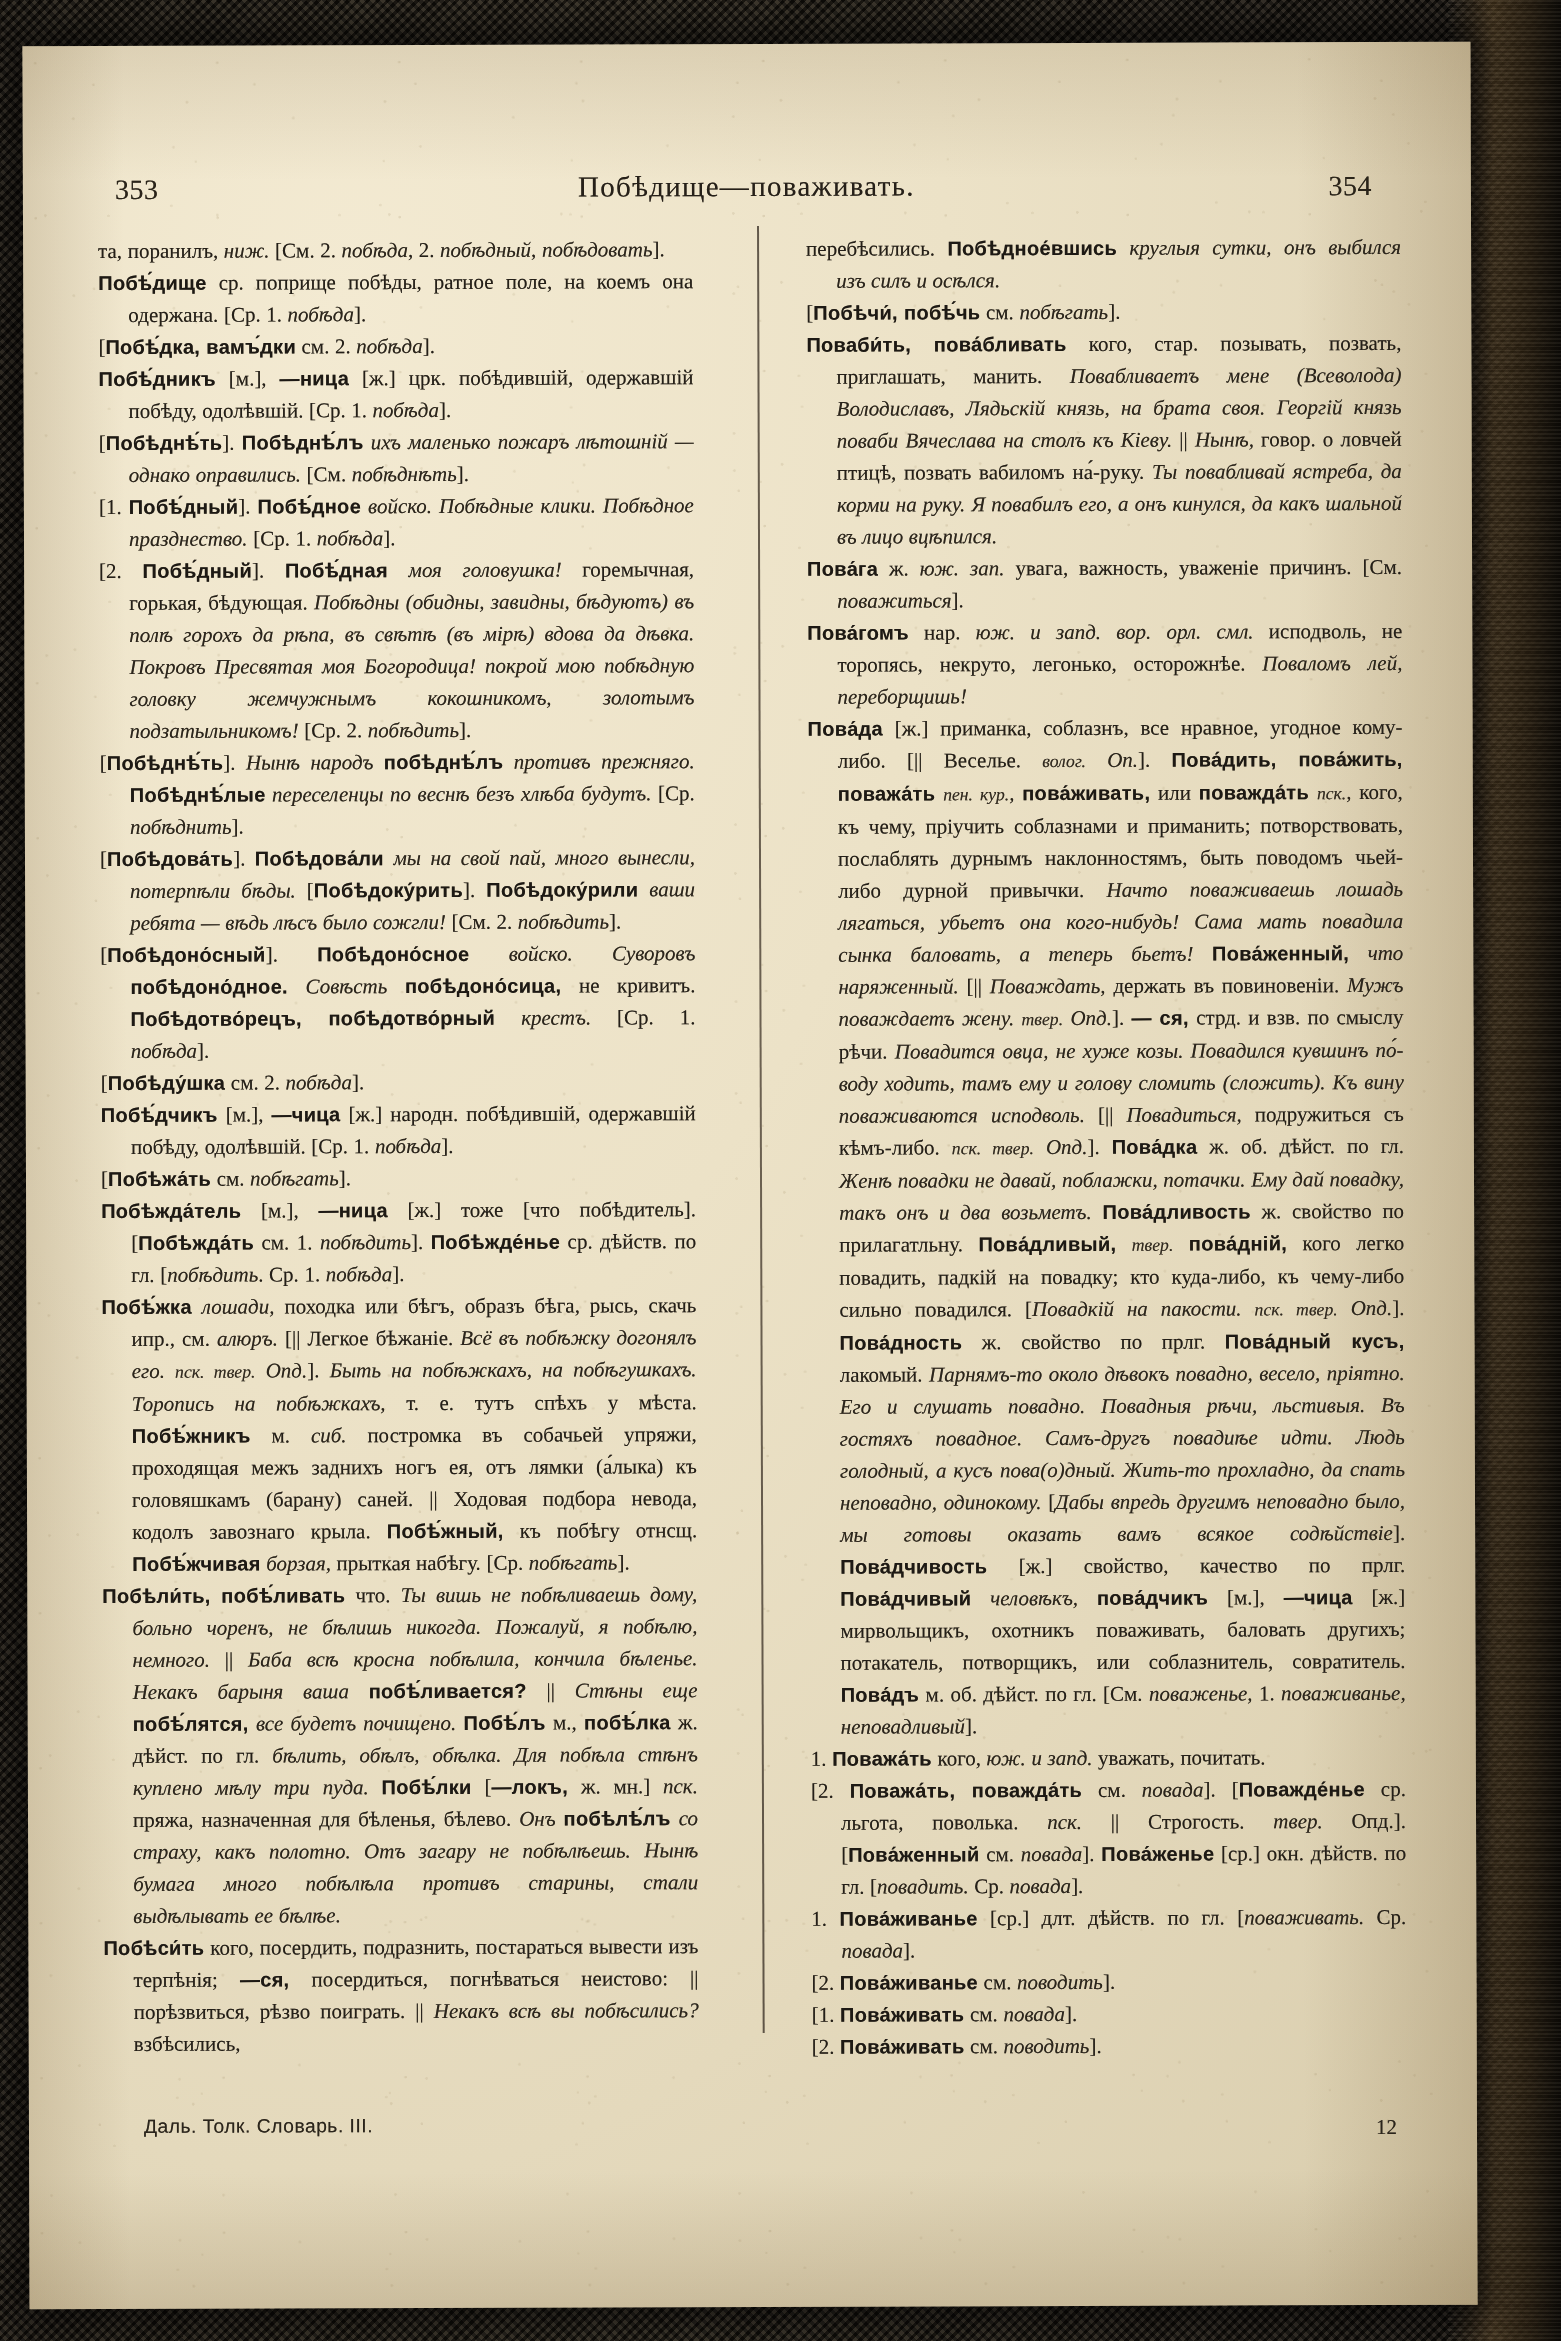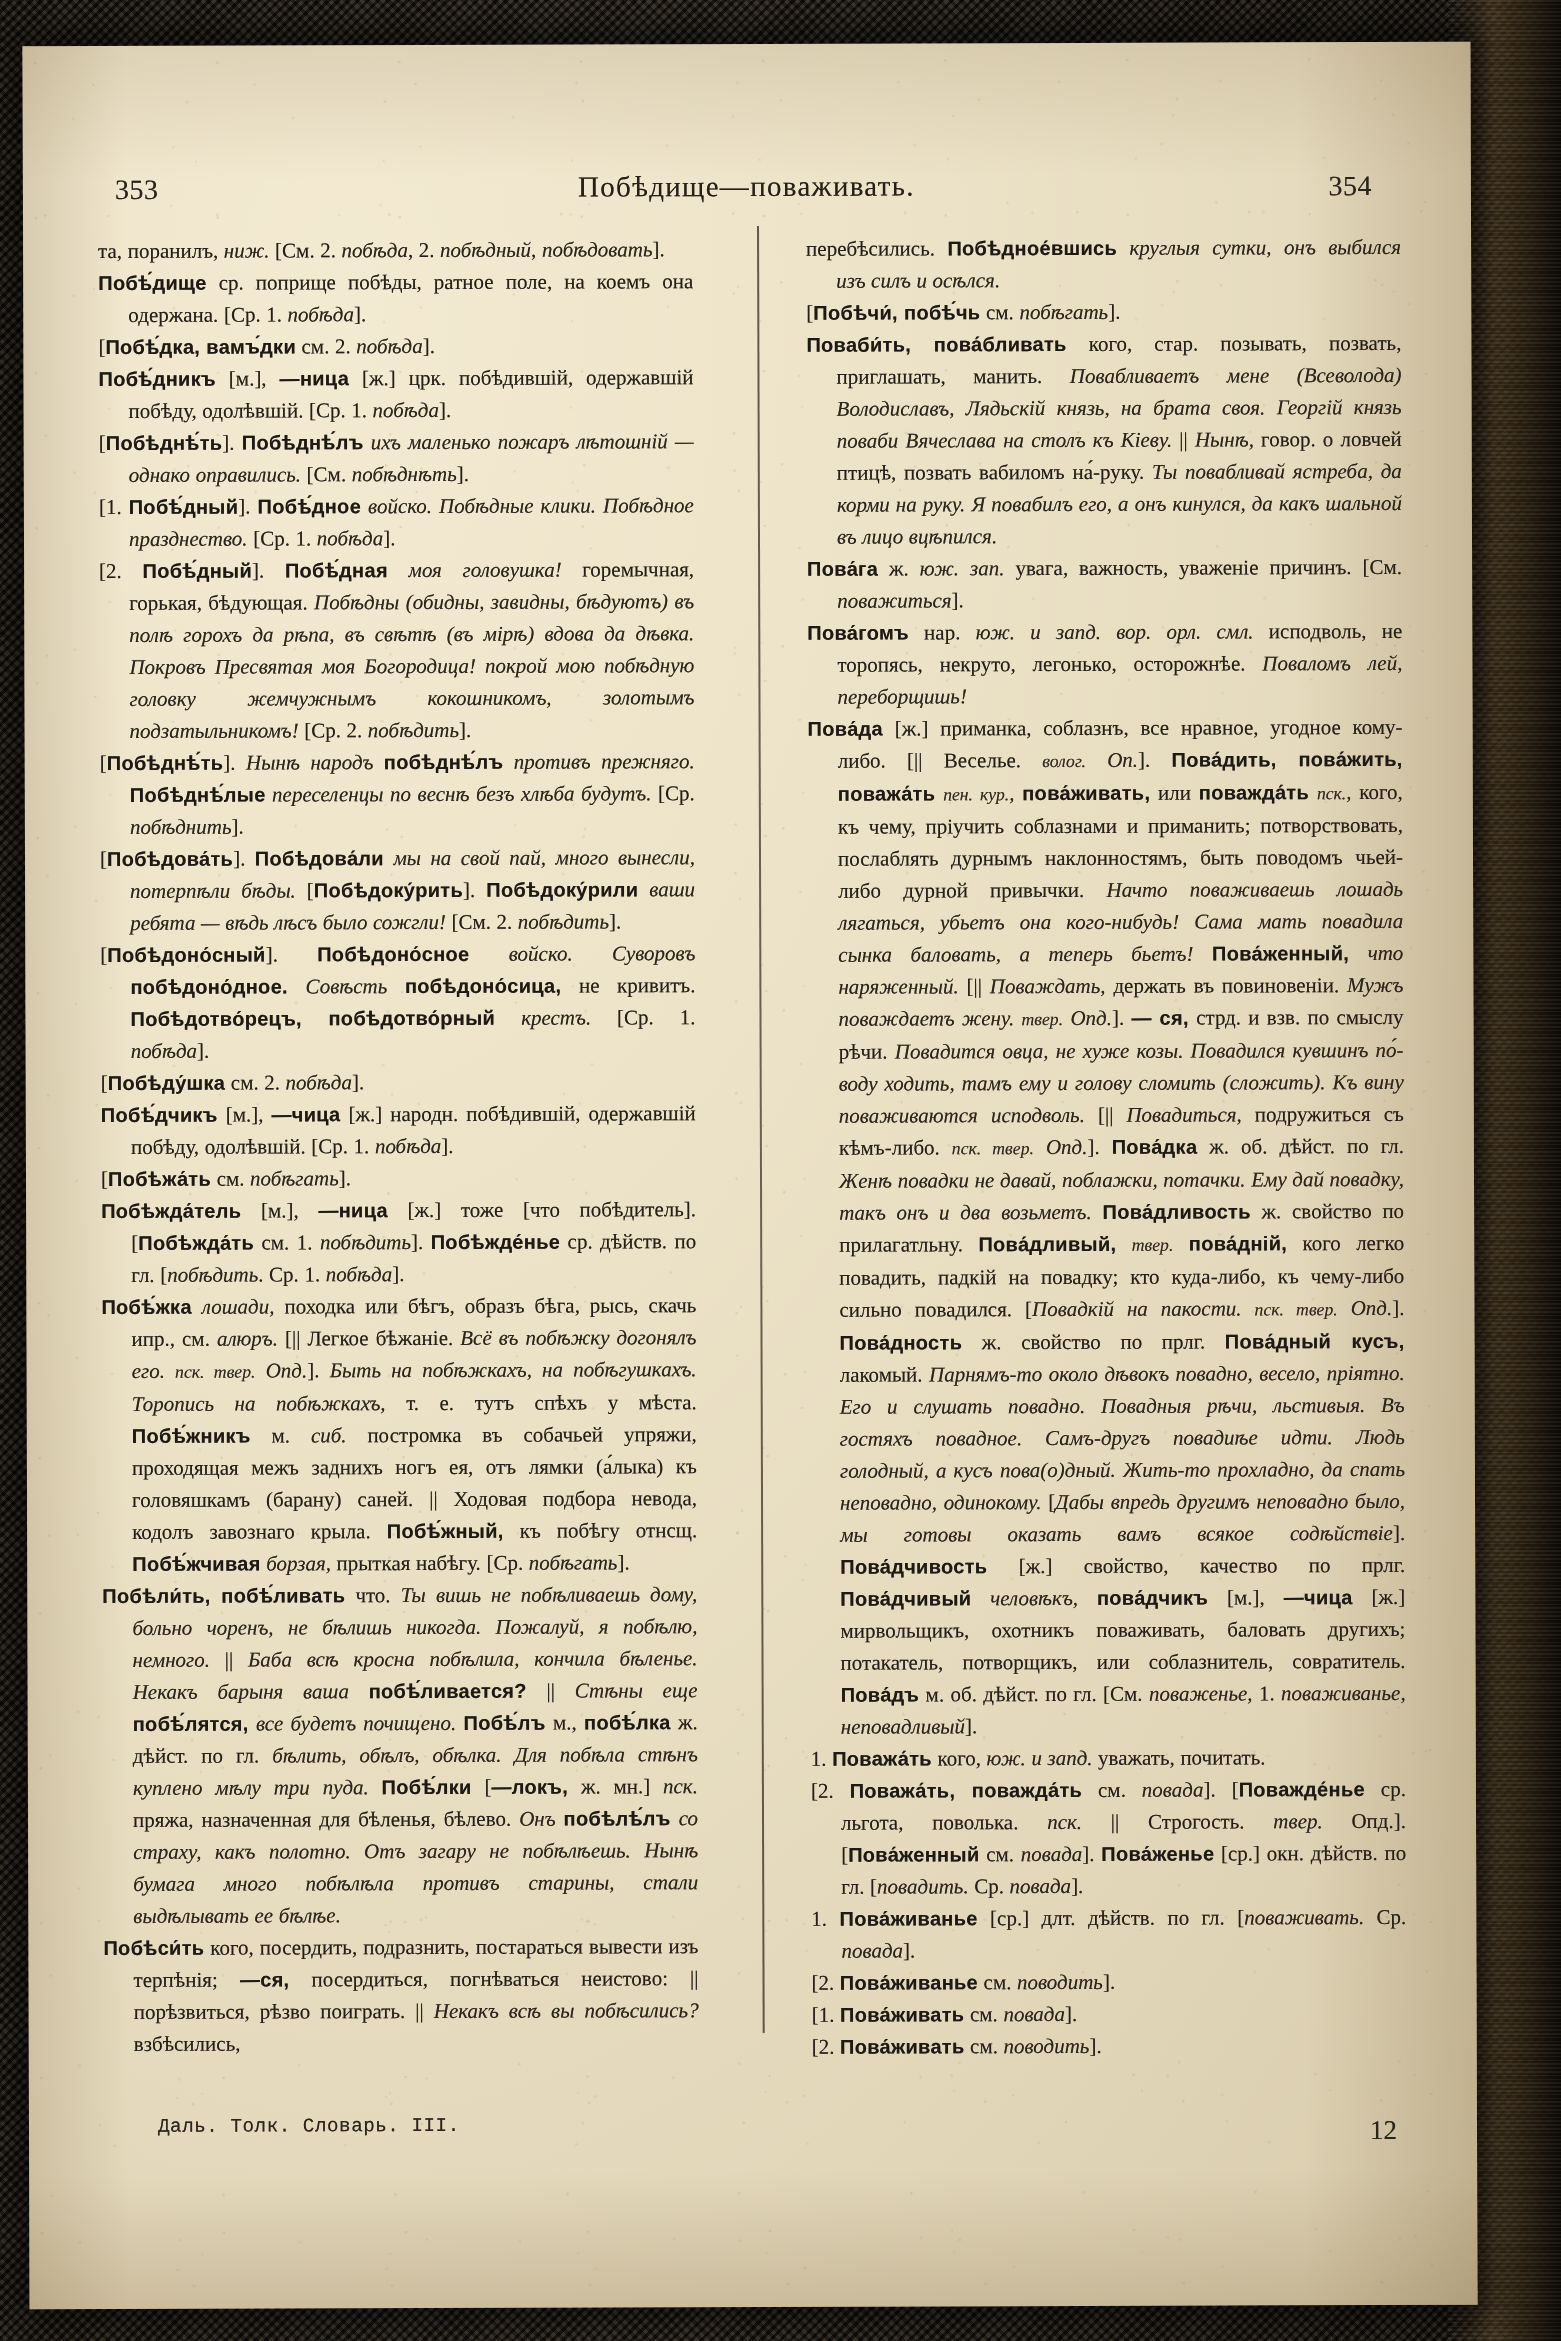--- a/index.html
+++ b/index.html
@@ -133,27 +133,27 @@
     color:#2b251c;
   }
   
   .ab{
     font-style:italic;
     font-size:17.7px;
     color:#322b21;
   }
 
   #colophon{
-    position:absolute;left:129px;top:2070px;
-    font-family:Liberation Mono, monospace;
+    position:absolute;left:115px;top:2070px;
+    font-family:Liberation Sans, sans-serif;
     font-size:19.3px;letter-spacing:0.5px;color:#2b251c;
   }
   #signature{
     position:absolute;right:80px;top:2073px;
-    font-size:27px;color:#2b251c;text-align:center;
+    font-size:21px;color:#2b251c;text-align:center;
   }
 
   
   .entry,.folio,#head-title,#colophon,#signature{
     text-shadow:0 0 0.6px rgba(40,32,20,.55);
   }
 </style>
 </head>
 <body>
 

